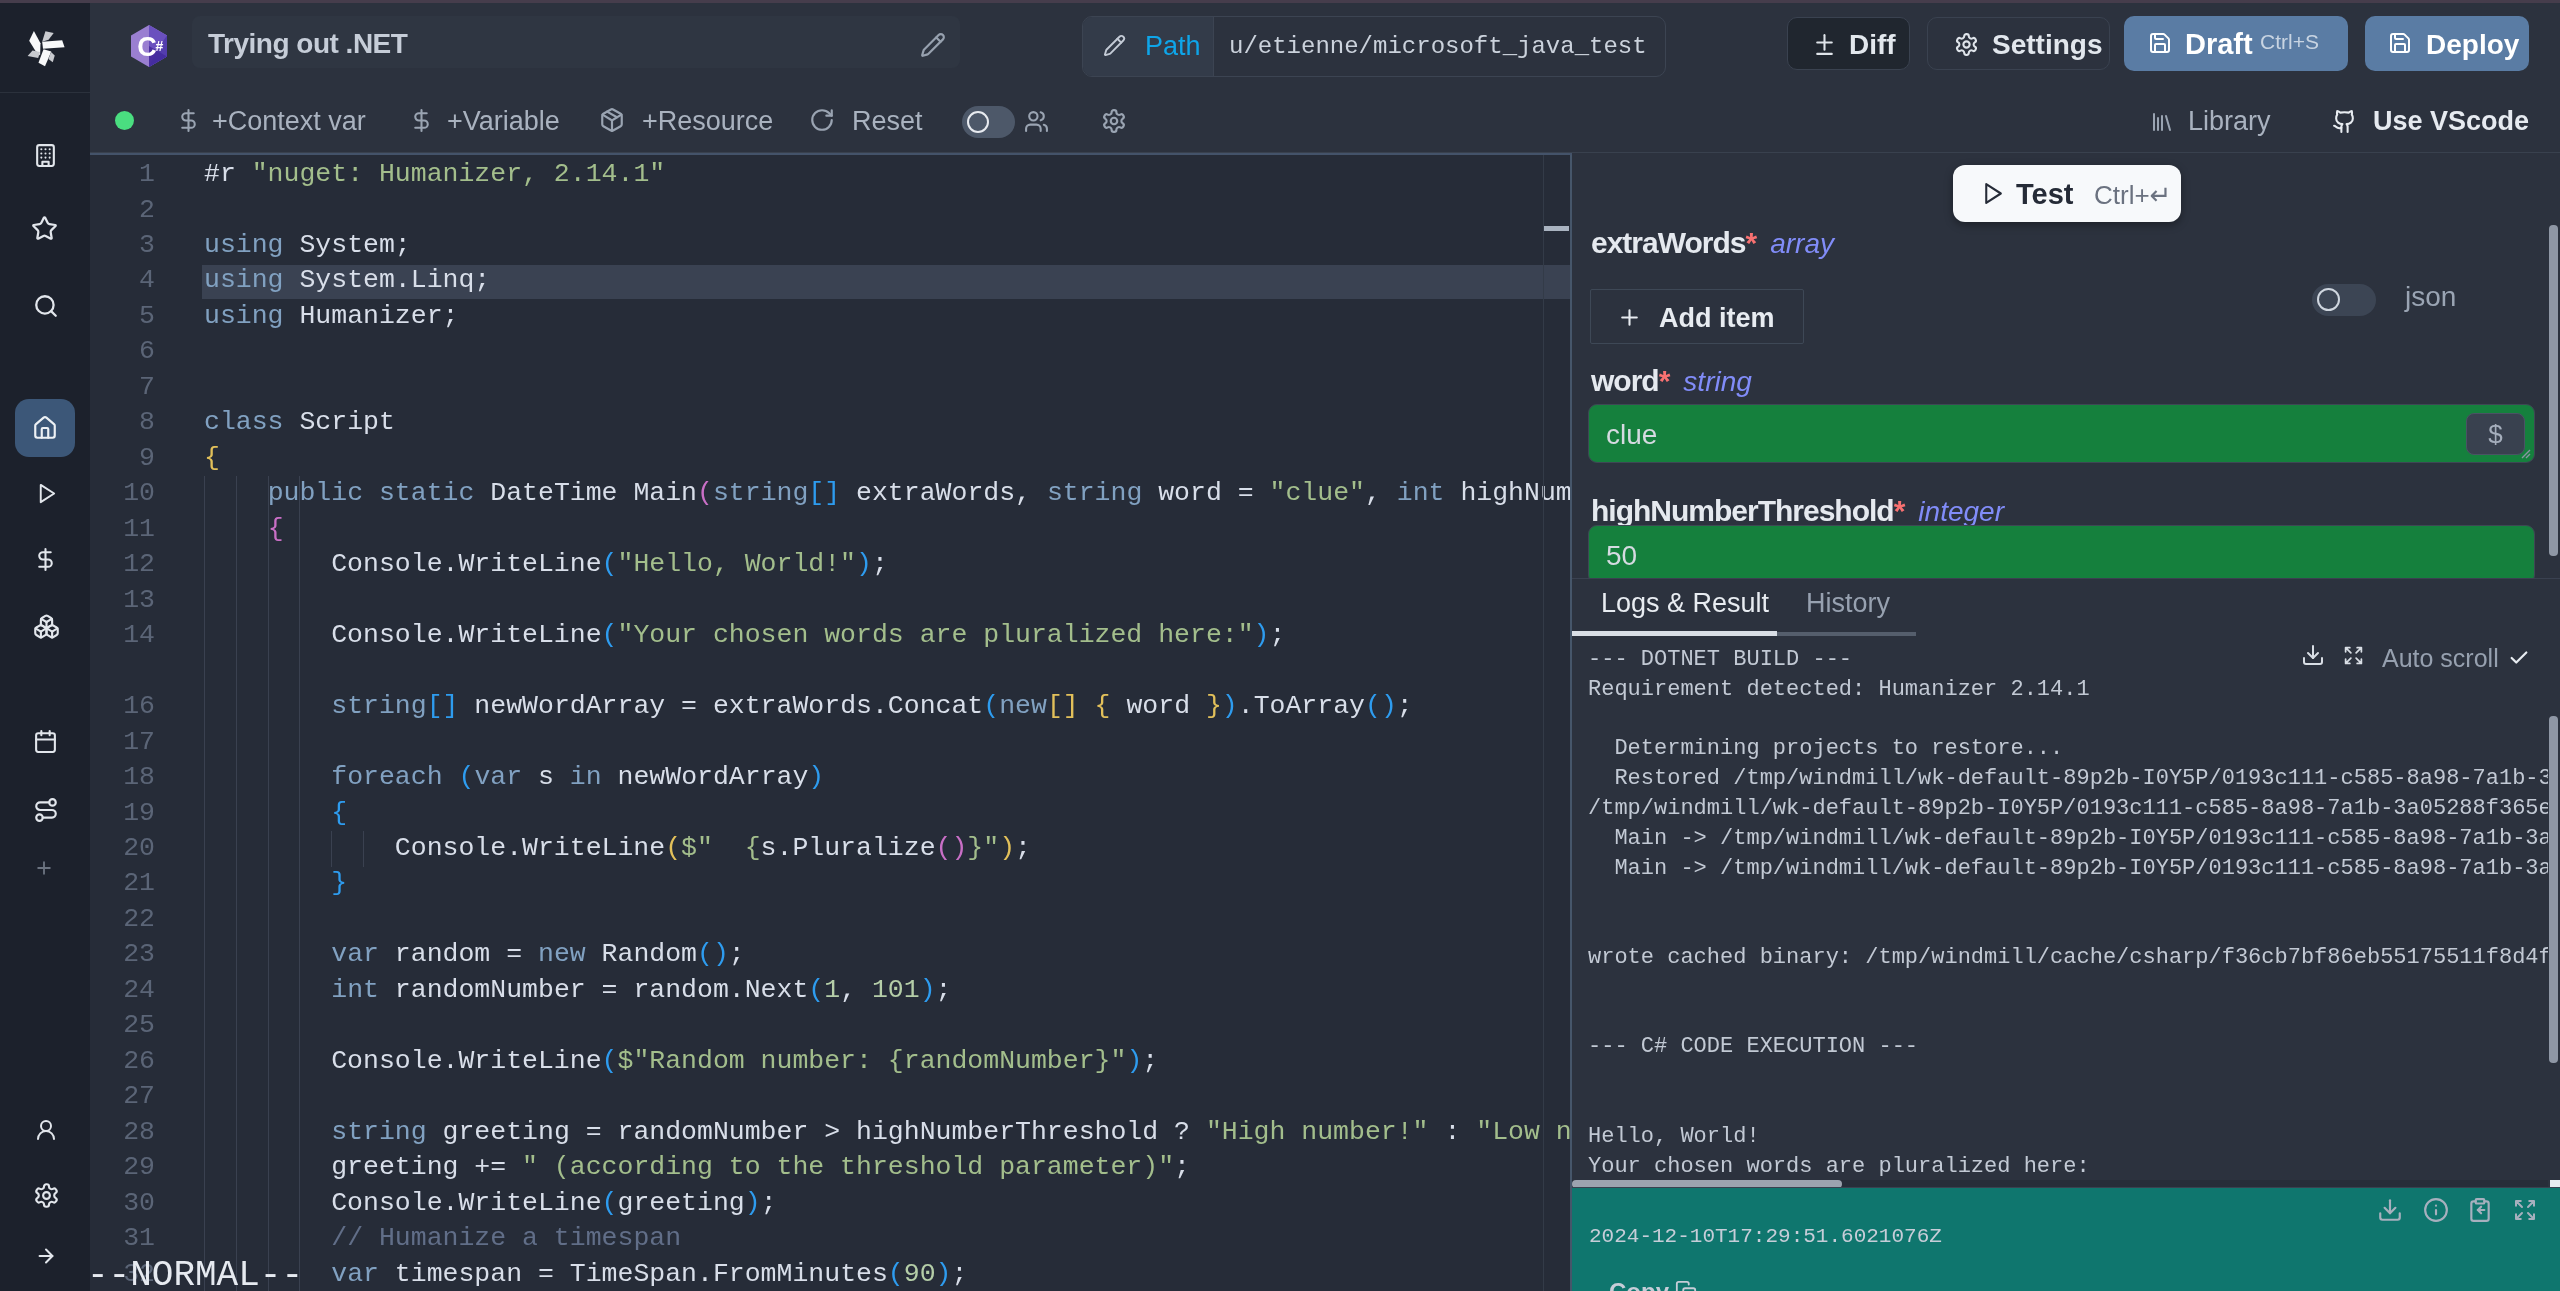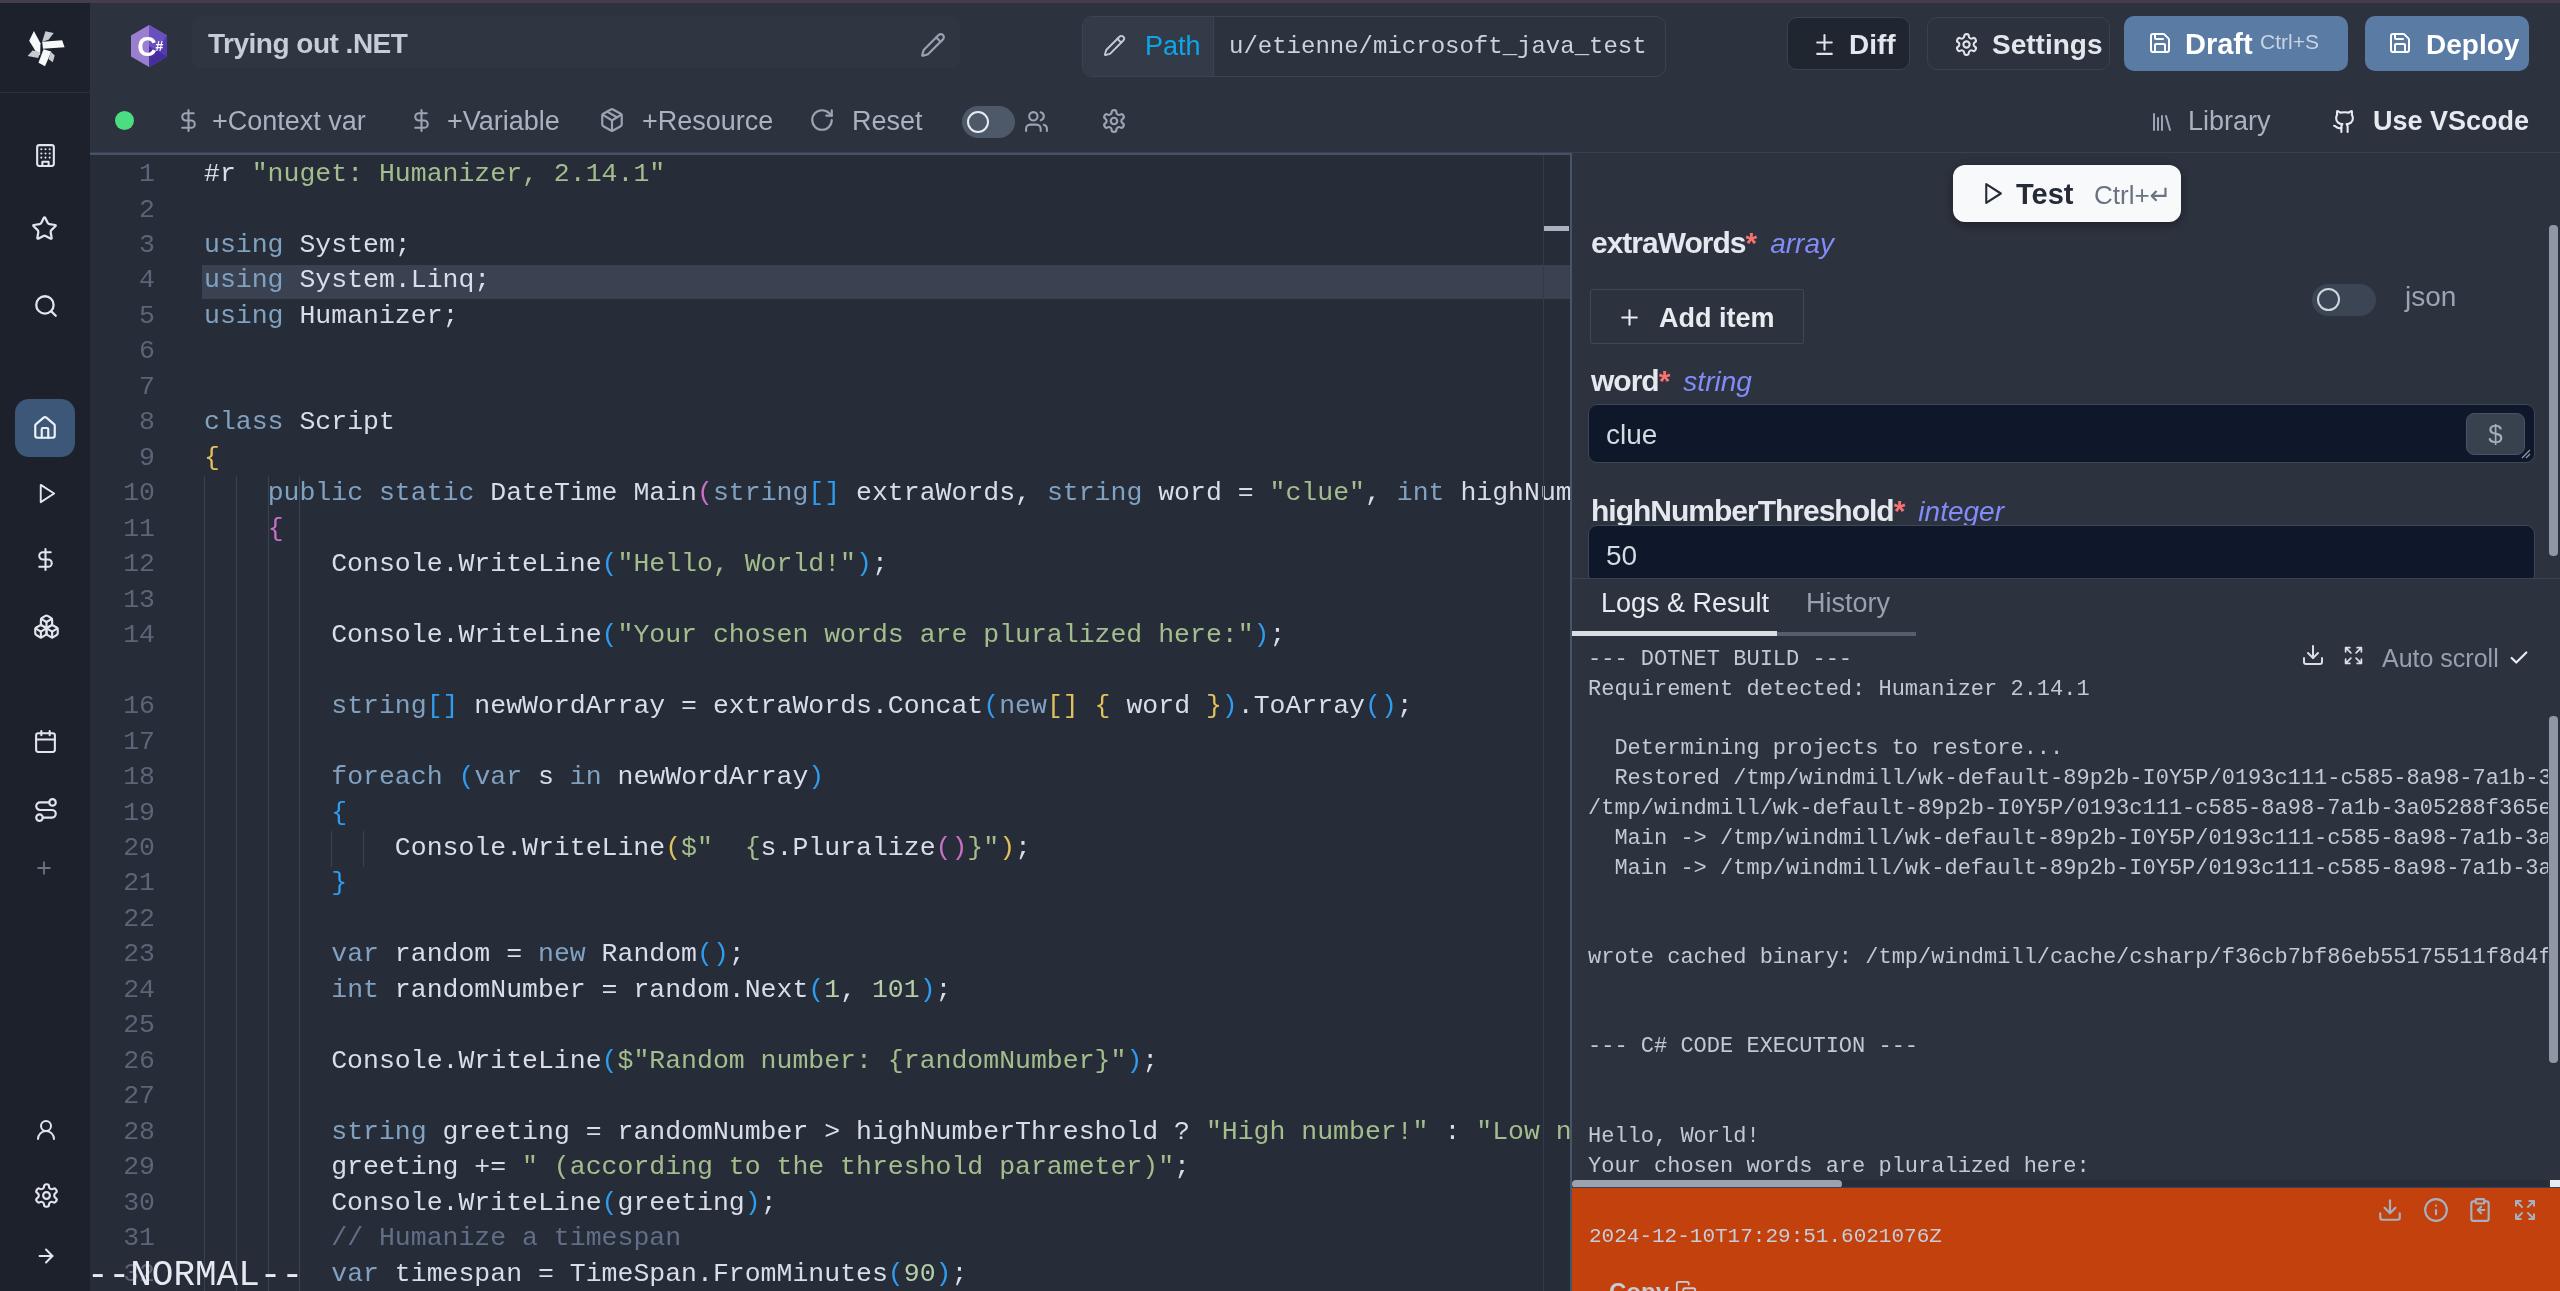--- a/index.html
+++ b/index.html
@@ -48,37 +48,37 @@
 .testbtn b{position:absolute;left:63px;top:13px;font-size:29px;color:#252B37}
 .testbtn em{position:absolute;left:141px;top:15px;font-style:normal;font-size:26px;color:#6B7280}
 .flabel{position:absolute;font-size:30px;letter-spacing:-1px;font-weight:bold;color:#E5E9EF;white-space:nowrap}
 .flabel i{font-style:normal;color:#F87171;font-weight:bold}
 .flabel u{text-decoration:none;font-weight:normal;font-style:italic;color:#818CF8;font-size:28px;letter-spacing:0;margin-left:14px}
 .jtoggle{position:absolute;left:740px;top:131px;width:64px;height:32px;border-radius:16px;background:#3C4554}
 .jtoggle span{position:absolute;left:5px;top:4px;width:23px;height:23px;border-radius:50%;border:2px solid #CFD6DF}
 .jlabel{position:absolute;left:833px;top:128px;font-size:28px;color:#9AA4B3}
 .additem{position:absolute;left:18px;top:136px;width:214px;height:55px;border:1.5px solid #3E4856;border-radius:2px}
 .additem span{position:absolute;left:68px;top:13px;font-size:27px;font-weight:600;color:#E8ECF1}
-.inp{position:absolute;left:16px;width:947px;border:1.5px solid #3E4754;border-radius:9px;background:#0f172a}
+.inp{position:absolute;left:16px;width:947px;border:1.5px solid #3E4754;border-radius:9px;background:#15803d}
 .ival{position:absolute;left:17px;top:14px;font-size:28px;color:#D5DAE1}
 .dbadge{position:absolute;right:9px;top:8px;width:59px;height:42px;border:1.5px solid #4A5364;border-radius:8px;background:#39414F;color:#A5AEBC;font-size:26px;text-align:center;line-height:40px}
 .tabbar{position:absolute;left:0;top:425px;width:988px;height:58px;background:#2C323E;border-top:1px solid #3A4150}
 .tab{position:absolute;top:9px;font-size:27px;color:#97A1B0}
 .tab.on{color:#E8ECF1}
 .tabbar .tab:first-child{left:29px}
 .tabbar .tab:nth-child(2){left:234px}
 .tabu1{position:absolute;left:0;top:52px;width:205px;height:5px;background:#D9DEE5}
 .tabu2{position:absolute;left:205px;top:53px;width:139px;height:4px;background:#555E6C}
 .logwrap{position:absolute;left:0;top:483px;width:976px;height:540px;overflow:hidden}
 .log{position:absolute;left:16px;top:9px;font-family:"Liberation Mono",monospace;font-size:22px;line-height:29.8px;color:#C2C9D4}
 .autoscroll{position:absolute;left:810px;top:491px;font-size:25px;color:#96A0AF}
 .hthumb{position:absolute;left:0;top:1027px;width:270px;height:8px;border-radius:4px;background:#9CA3AF}
 .vthumb{position:absolute;left:977px;width:9px;border-radius:4px;background:#8F97A5}
 .corner{position:absolute;left:978px;top:1027px;width:10px;height:16px;background:#E8ECF1}
-.footer{position:absolute;left:0;top:1034px;width:988px;height:104px;border-top:1px solid #3A4150;background:#c2410c}
+.footer{position:absolute;left:0;top:1034px;width:988px;height:104px;border-top:1px solid #3A4150;background:#0f766e}
 .ts{position:absolute;left:17px;top:37px;font-family:"Liberation Mono",monospace;font-size:21px;color:#C6CDD8}
 .copy{position:absolute;left:37px;top:90px;font-size:24px;font-weight:600;color:#C6CDD8}
 </style></head>
 <body>
 <div class="strip"></div>
 
 <div class="side">
  <svg style="position:absolute;left:23px;top:25px" width="44" height="44" viewBox="0 0 42 42">
       <polygon points="10.4,2.9 16.7,14.5 16.3,26.3 11.5,21.3 5.9,12.2" fill="#F7F8F9"></polygon>
       <polygon points="9.1,21.5 16.3,22.9 14.5,28.6 4.4,26.8" fill="#C8CACF"></polygon>

